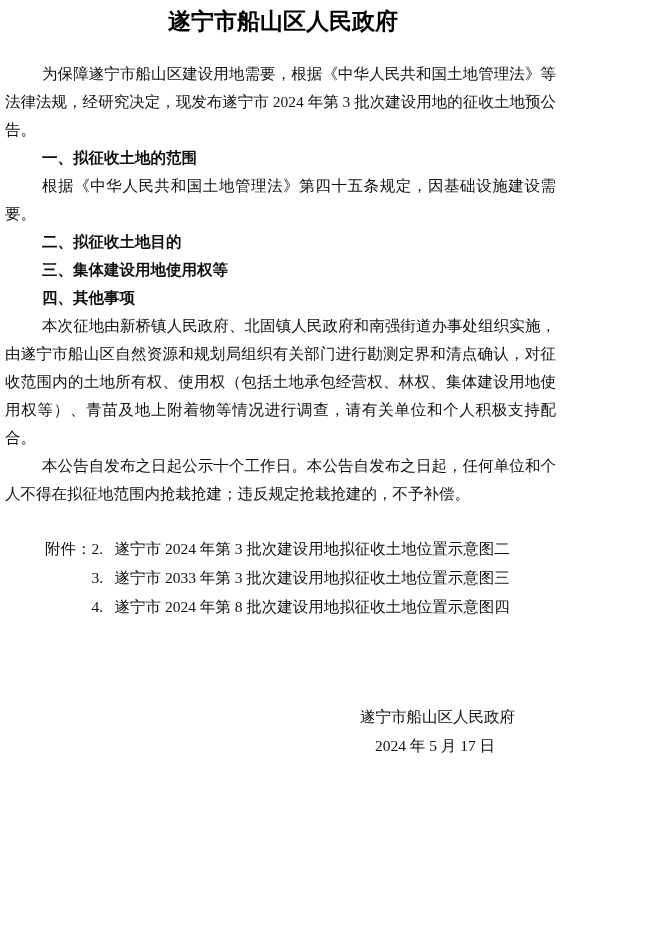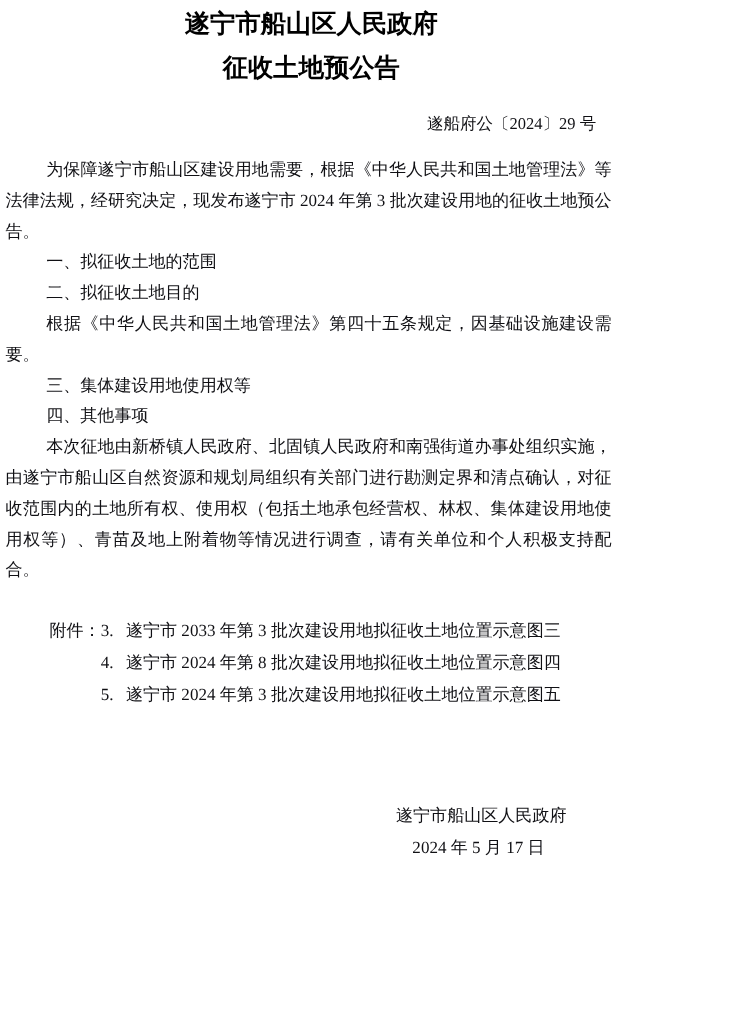--- a/index.html
+++ b/index.html
@@ -41,21 +41,21 @@
     padding-right: 10px;
     font-size: 15.5px;
     line-height: 28px;
     text-align: justify;
   }
   .para {
     margin: 0;
     text-indent: 37px;
   }
   .para.heading {
-    font-weight: normal;
+    font-weight: bold;
     font-family: "Liberation Sans", "DejaVu Sans", sans-serif;
   }
   .attachments {
     display: flex;
     margin-top: 26px;
     padding-left: 45px;
     padding-right: 10px;
     font-size: 15.5px;
     line-height: 29px;
   }
@@ -87,41 +87,40 @@
     padding-right: 71px;
   }
 </style>
 </head>
 <body>
 
 <div class="page">
 
   <div class="title-block">
     <h1 class="doc-title">遂宁市船山区人民政府</h1>
-    <h1 class="doc-title">征收土地预公告</h1>
   </div>
 
-  <div class="doc-number">遂船府公〔2024〕29 号</div>
 
   <div class="body-text">
     <p class="para">为保障遂宁市船山区建设用地需要，根据《中华人民共和国土地管理法》等法律法规，经研究决定，现发布遂宁市 2024 年第 3 批次建设用地的征收土地预公告。</p>
     <p class="para heading">一、拟征收土地的范围</p>
+    <p class="para">根据《中华人民共和国土地管理法》第四十五条规定，因基础设施建设需要。</p>
     <p class="para heading">二、拟征收土地目的</p>
-    <p class="para">根据《中华人民共和国土地管理法》第四十五条规定，因基础设施建设需要。</p>
     <p class="para heading">三、集体建设用地使用权等</p>
     <p class="para heading">四、其他事项</p>
     <p class="para">本次征地由新桥镇人民政府、北固镇人民政府和南强街道办事处组织实施，由遂宁市船山区自然资源和规划局组织有关部门进行勘测定界和清点确认，对征收范围内的土地所有权、使用权（包括土地承包经营权、林权、集体建设用地使用权等）、青苗及地上附着物等情况进行调查，请有关单位和个人积极支持配合。</p>
+    <p class="para">本公告自发布之日起公示十个工作日。本公告自发布之日起，任何单位和个人不得在拟征地范围内抢栽抢建；违反规定抢栽抢建的，不予补偿。</p>
   </div>
 
   <div class="attachments">
     <span class="attach-label">附件：</span>
     <div class="attach-list">
+      <div class="attach-item"><span class="num">2.</span><span>遂宁市 2024 年第 3 批次建设用地拟征收土地位置示意图二</span></div>
       <div class="attach-item"><span class="num">3.</span><span>遂宁市 2033 年第 3 批次建设用地拟征收土地位置示意图三</span></div>
       <div class="attach-item"><span class="num">4.</span><span>遂宁市 2024 年第 8 批次建设用地拟征收土地位置示意图四</span></div>
-      <div class="attach-item"><span class="num">5.</span><span>遂宁市 2024 年第 3 批次建设用地拟征收土地位置示意图五</span></div>
     </div>
   </div>
 
   <div class="signature">
     <div class="sig-org">遂宁市船山区人民政府</div>
     <div class="sig-date">2024 年 5 月 17 日</div>
   </div>
 
 </div>
 

